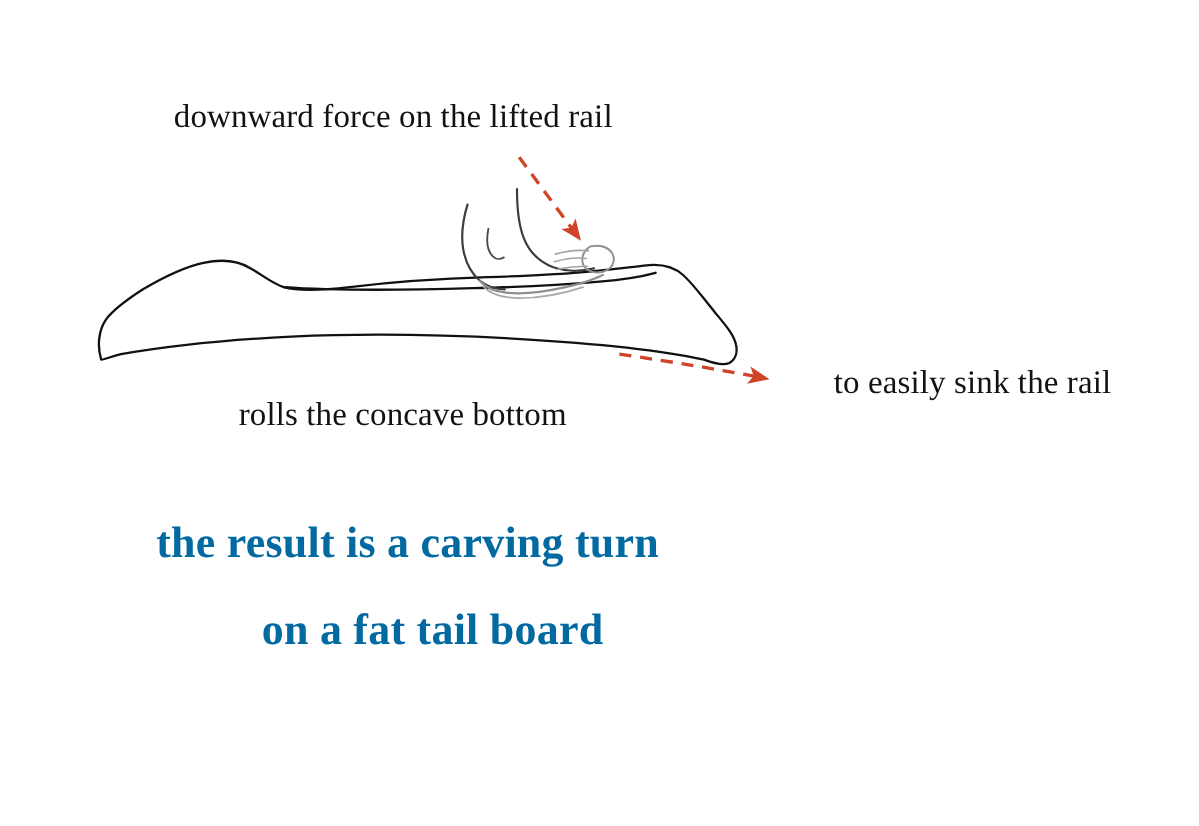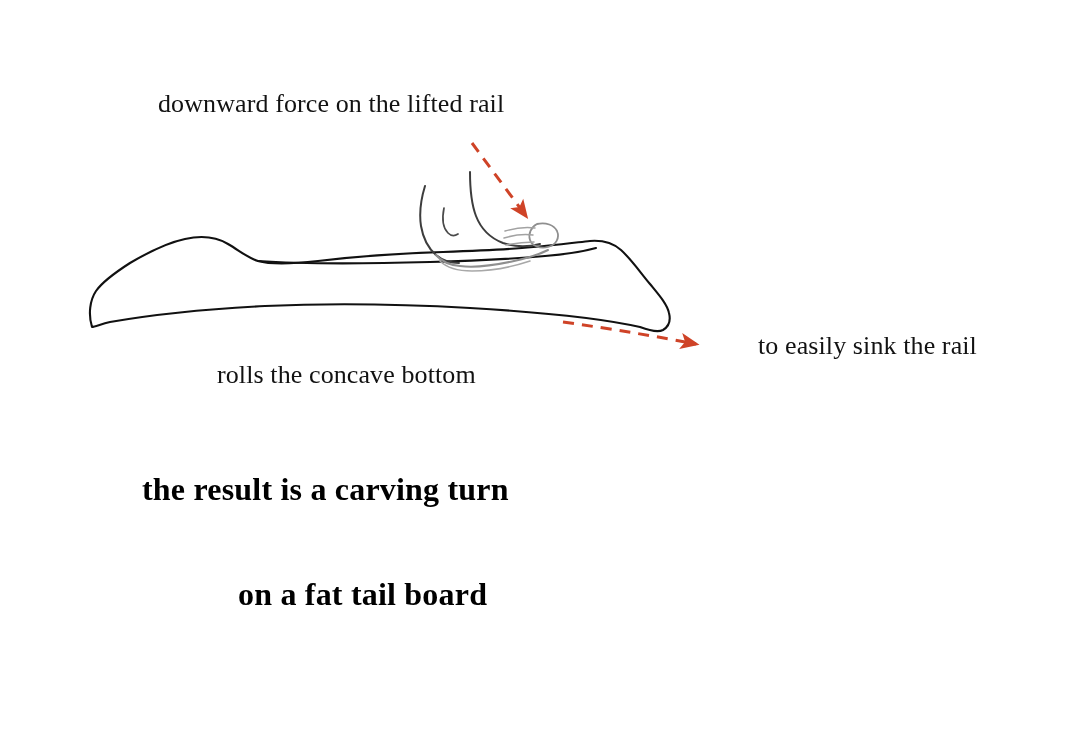--- a/index.html
+++ b/index.html
@@ -16,40 +16,40 @@
     width: 1090px;
     height: 751px;
     background: #ffffff;
     overflow: hidden;
   }
   .label {
     position: absolute;
     white-space: nowrap;
     color: #121212;
     font-family: "Liberation Serif", "DejaVu Serif", serif;
-    font-size: 26px;
+    font-size: 30px;
     line-height: 1;
     letter-spacing: 0.1px;
   }
   #label-top     { left: 158px; top: 91px; }
   #label-bottom  { left: 217px; top: 333px; margin-top: 29px; }
   #label-right   { left: 758px; top: 333px; }
 
   .headline {
     position: absolute;
     white-space: nowrap;
-    color: #000000;
+    color: #0369a1;
     font-family: "Liberation Serif", "DejaVu Serif", serif;
-    font-size: 32px;
+    font-size: 40px;
     font-weight: 700;
     line-height: 1;
     letter-spacing: 0.2px;
   }
   #headline-line1 { left: 142px; top: 473px; }
-  #headline-line2 { left: 238px; top: 578px; }
+  #headline-line2 { left: 238px; top: 552px; }
 
   #art {
     position: absolute;
     left: 0;
     top: 0;
     width: 1090px;
     height: 751px;
   }
 </style>
 </head>

